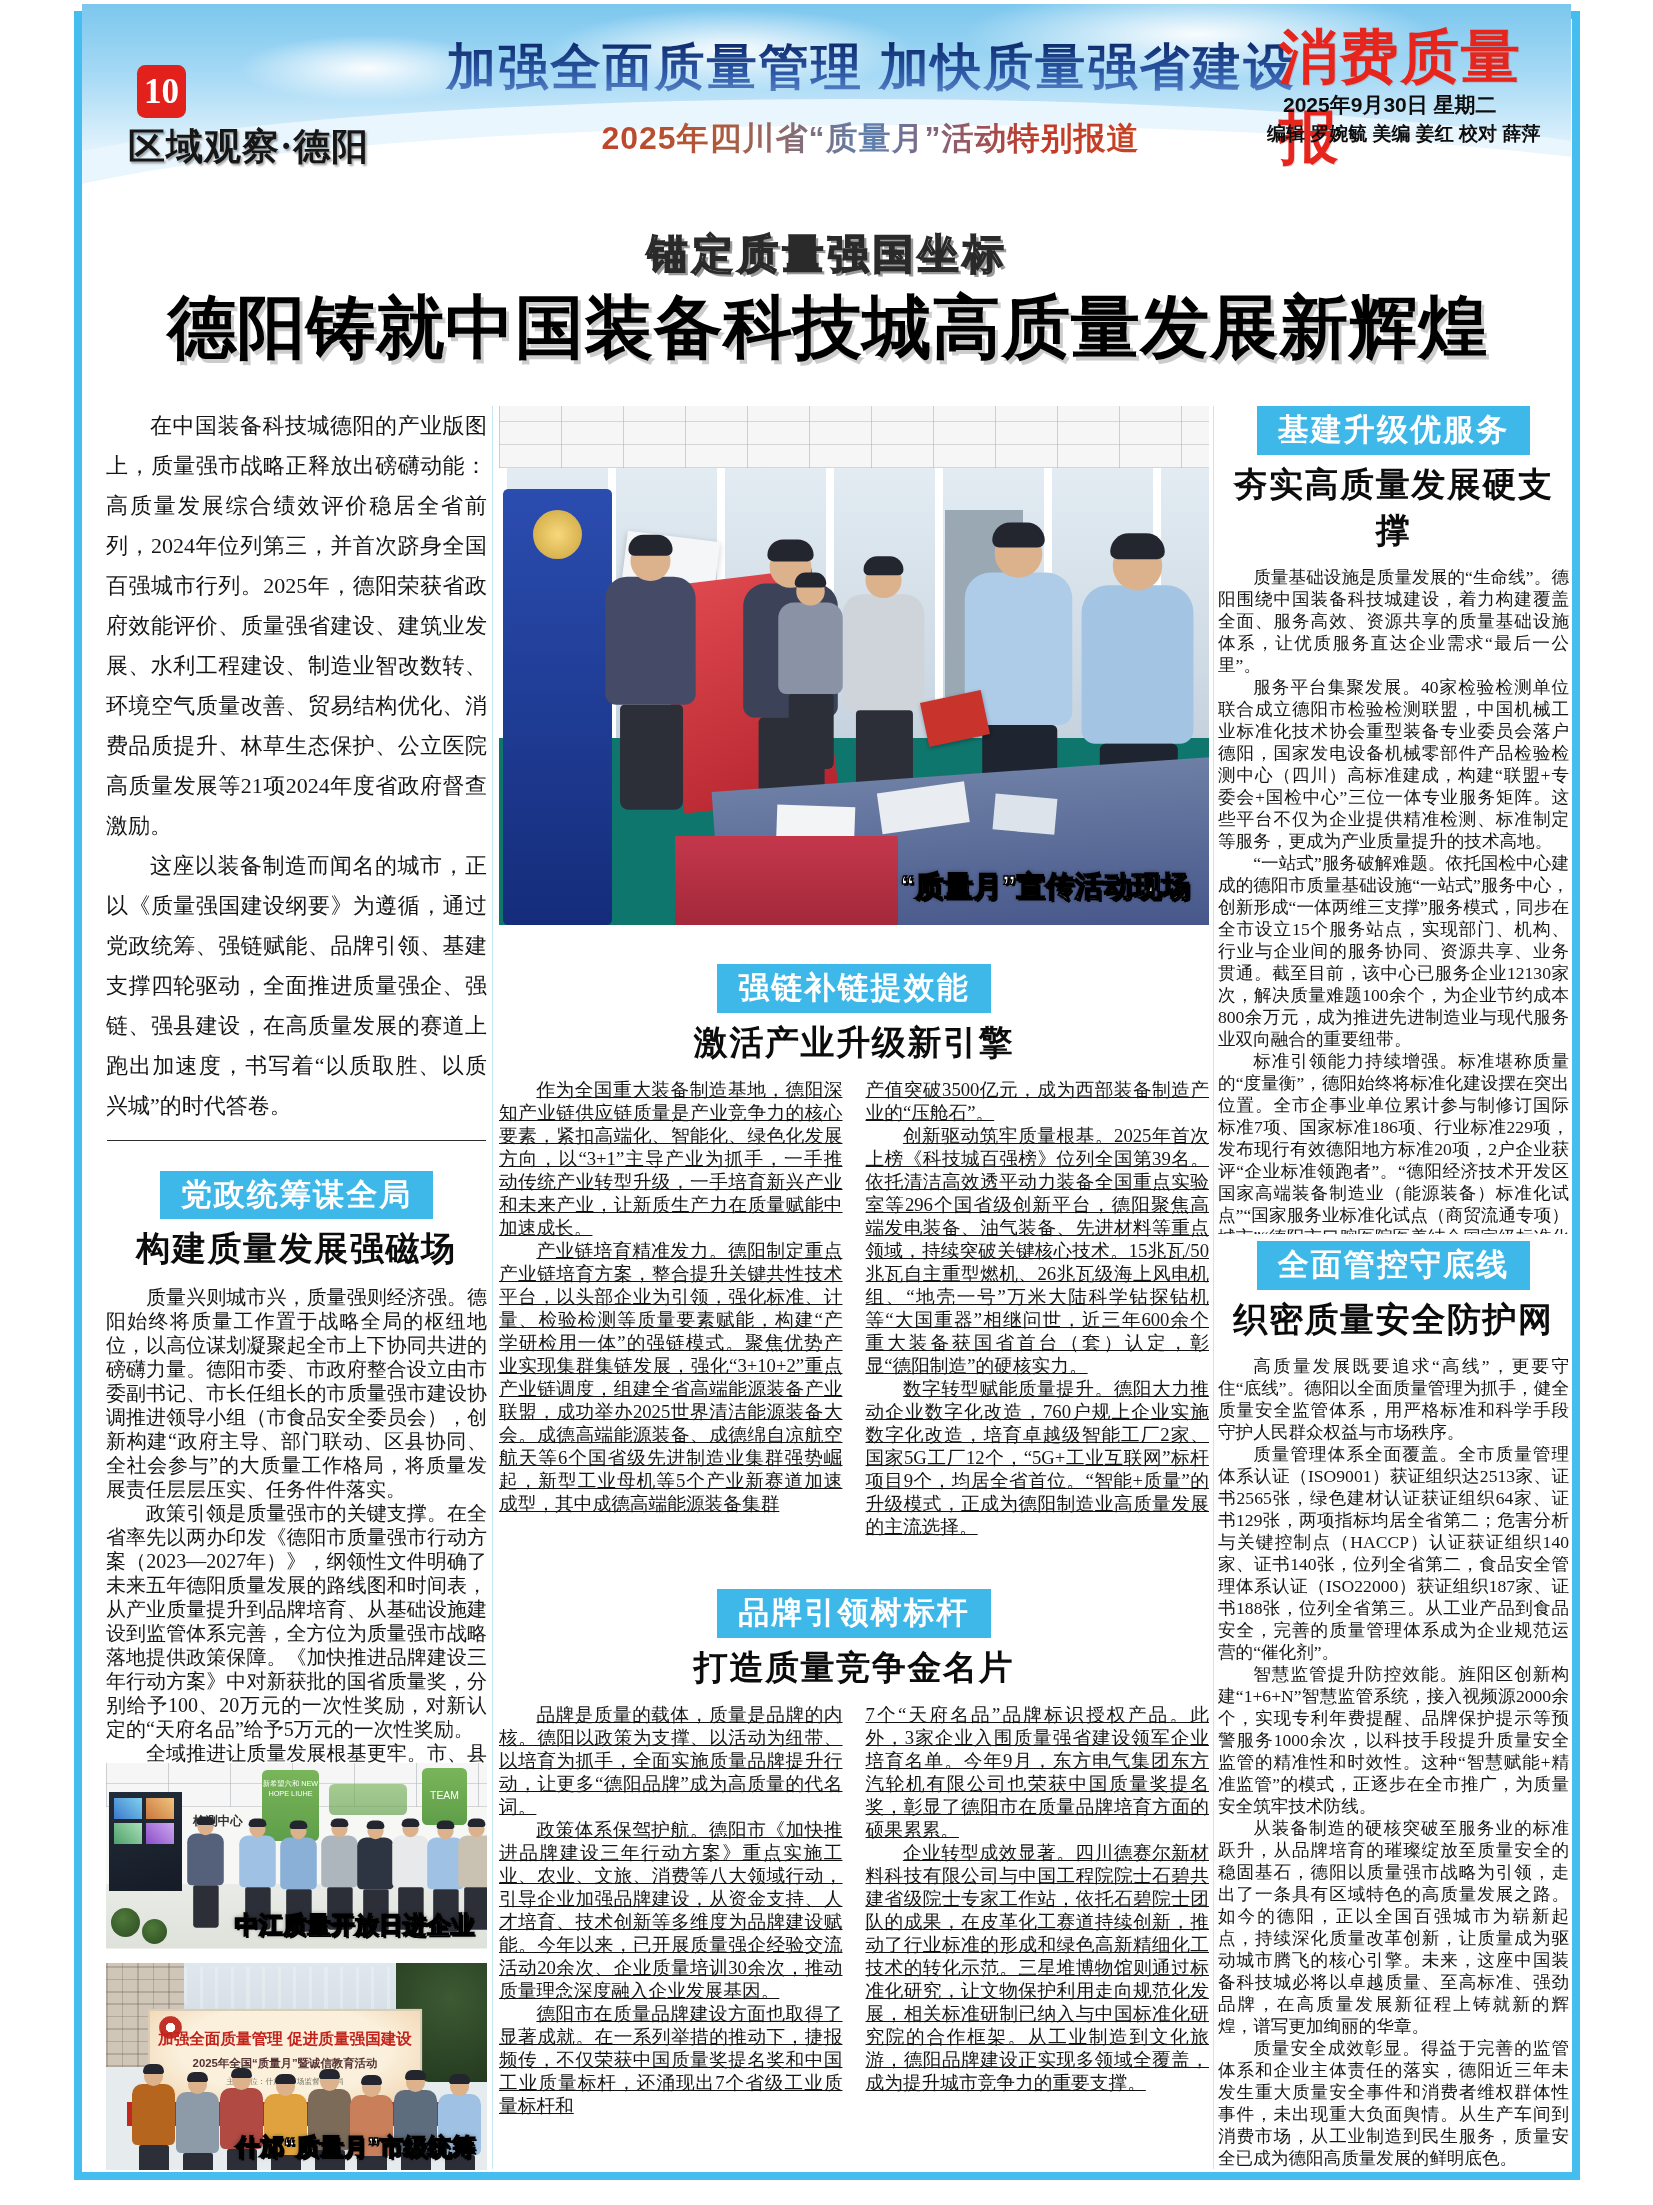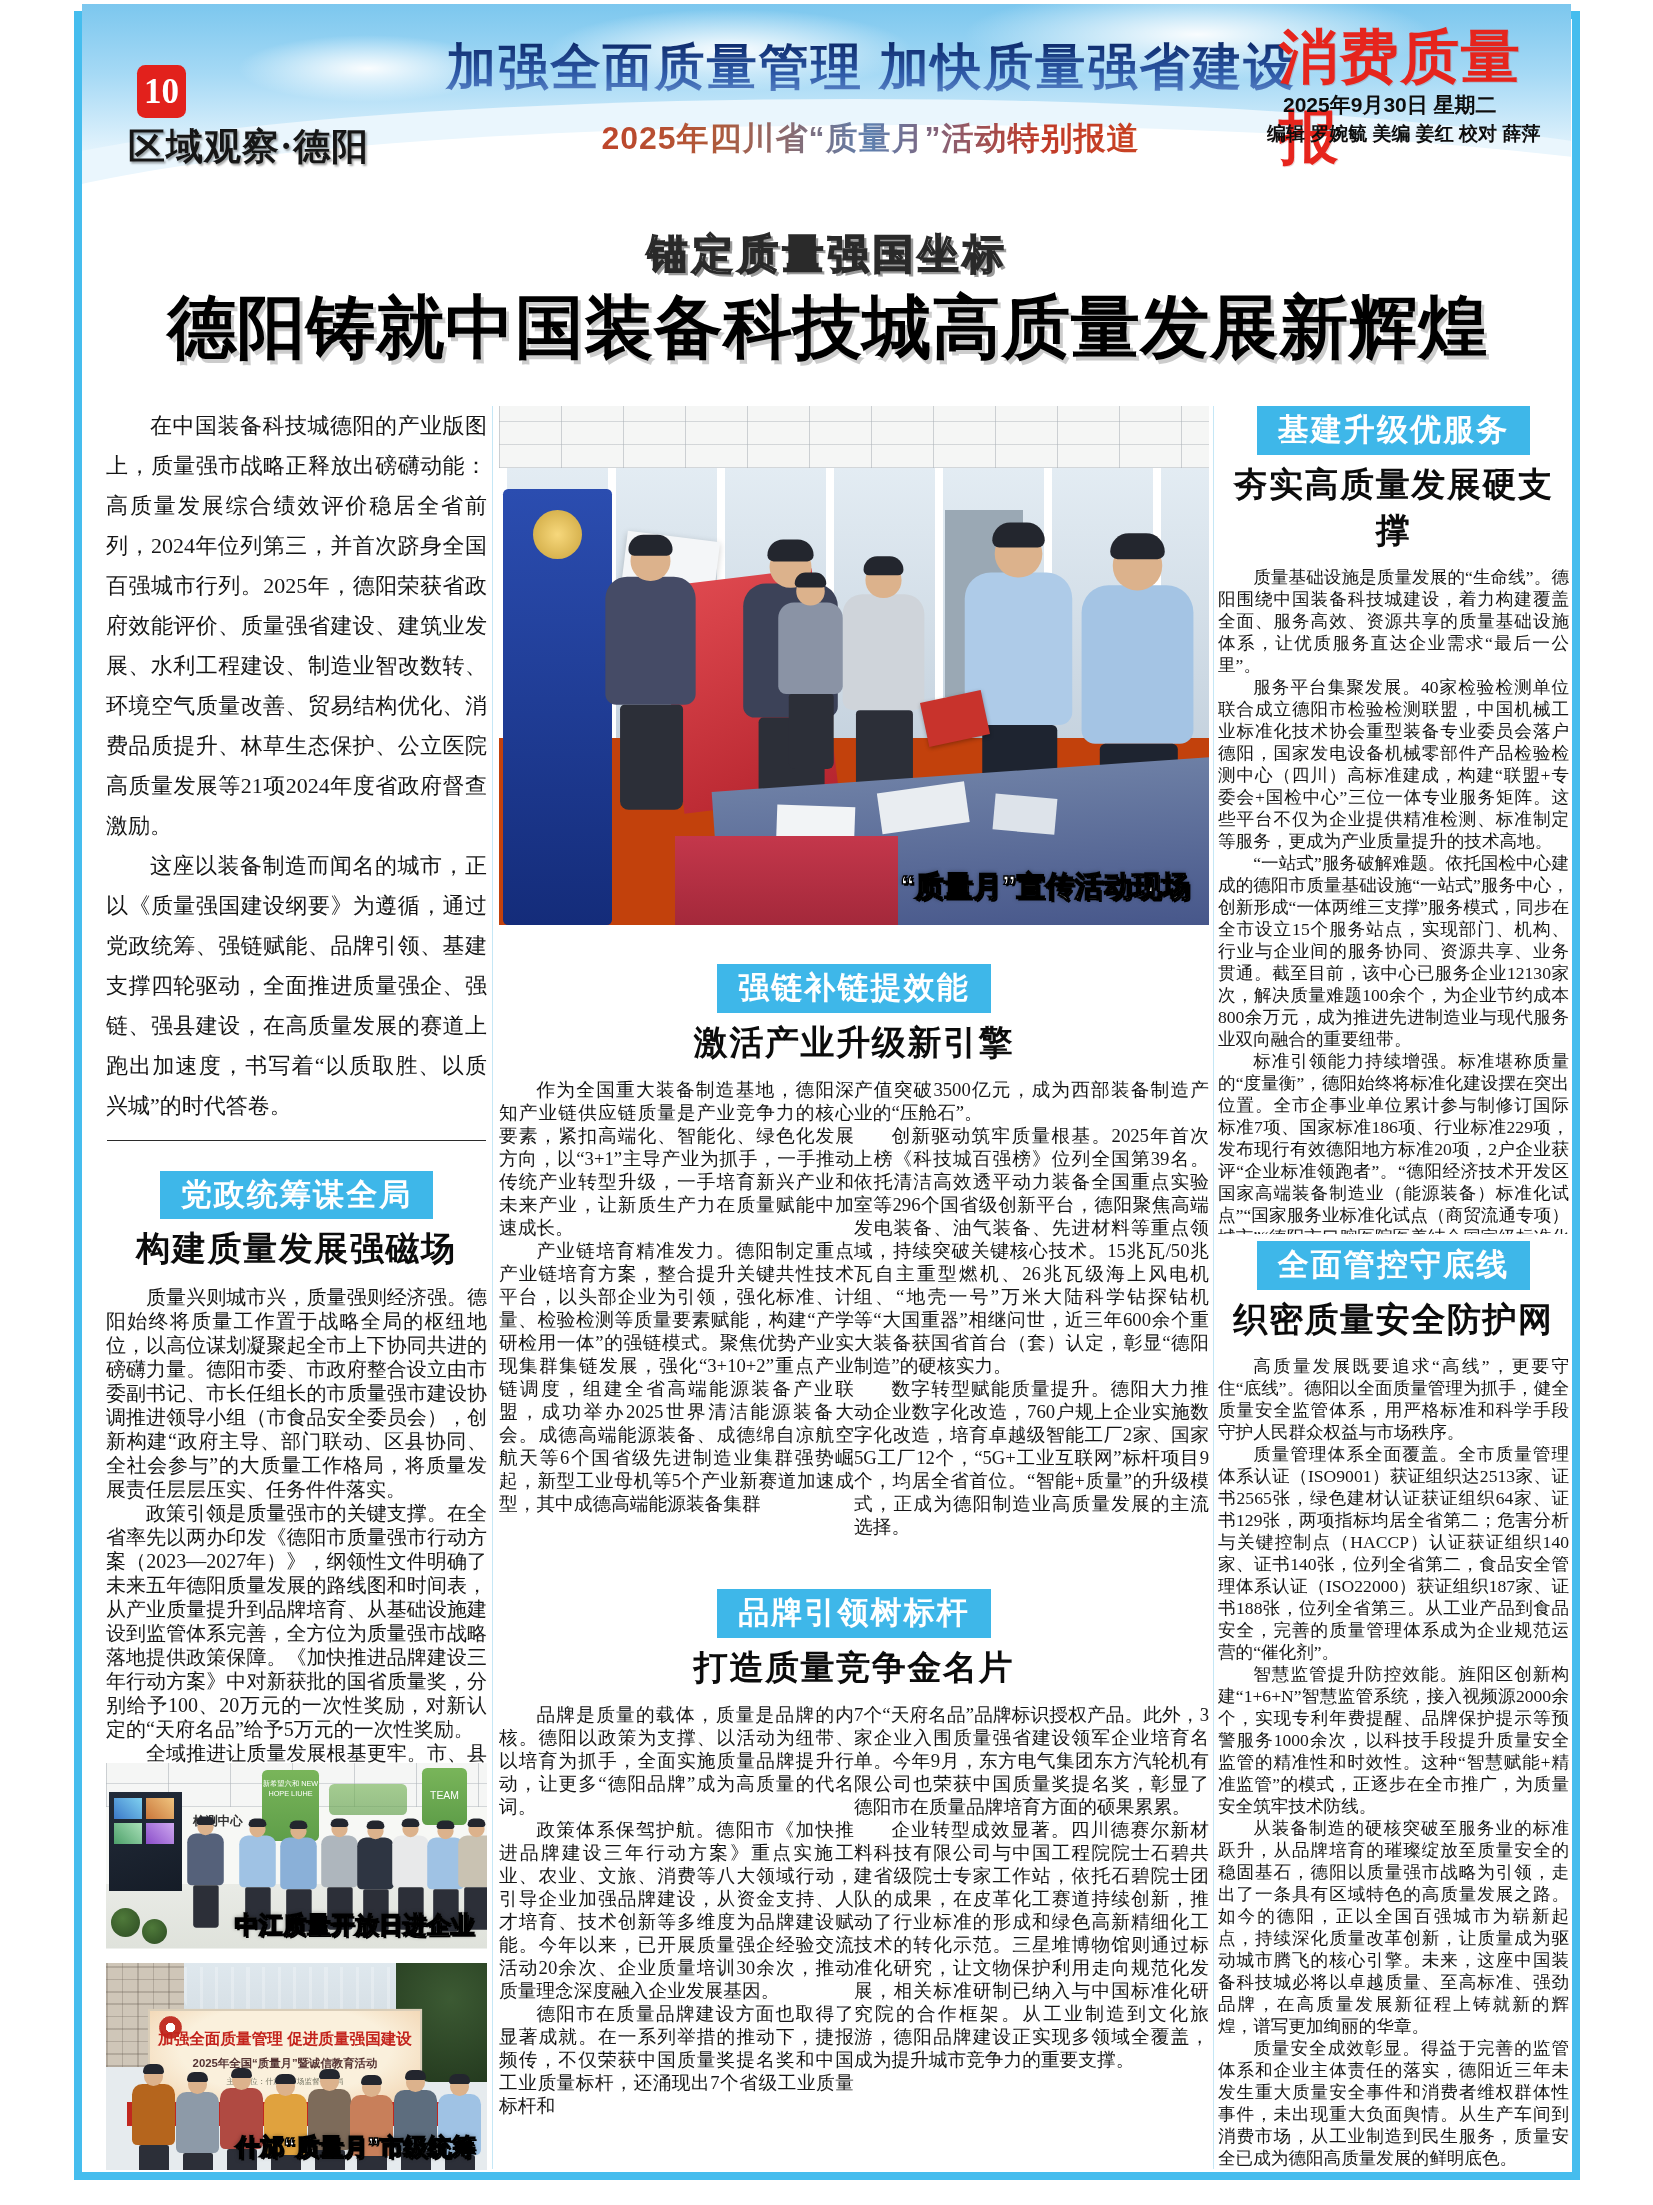--- a/index.html
+++ b/index.html
@@ -41,31 +41,31 @@
   .divider{border-top:1.6px solid #2b2b2b;margin:13.5px 1px 0;}
   .sec-head{text-align:center;margin-top:30px;}
   .badge{display:inline-block;background:#3eb7e9;color:#fff;font-family:"Liberation Sans","DejaVu Sans",sans-serif;
     font-weight:900;font-size:31px;line-height:1;padding:8.3px 21px 9.3px;letter-spacing:2.1px;}
   .sec-sub{font-family:"Liberation Sans","DejaVu Sans",sans-serif;font-weight:900;font-size:34px;color:#0c0c0c;margin-top:7.3px;letter-spacing:1.6px;}
   .bodytext{margin-top:12.4px;}
   .bodytext p{text-align:justify;text-indent:2em;margin:0;color:#161616;}
   #col-left .bodytext p{font-size:20px;line-height:24px;}
   .midsec .bodytext p{font-size:18.7px;line-height:23px;}
   .rightsec .bodytext p{font-size:17.6px;line-height:22px;}
-  .twocol{display:flex;}
+  .twocol{display:flex;gap:23px;text-decoration:underline;}
   .twocol>div{flex:1;min-width:0;}
   .cont p:first-child{text-indent:0;}
   #sec-chain{left:499px;top:934px;width:710px;height:620px;}
   #sec-brand{left:499px;top:1559px;width:710px;height:612px;}
   #sec-infra{left:1218px;top:406px;width:351px;height:828px;}
   #sec-safety{left:1218px;top:1241px;width:351px;height:929px;}
   .author{text-align:right;font-weight:900;font-size:20px;margin-top:3.1px;font-family:"Liberation Sans","DejaVu Sans",sans-serif;}
 
   
-  .ph{position:absolute;overflow:hidden;background:#c2410c;}
+  .ph{position:absolute;overflow:hidden;background:#0f766e;}
   .dec{position:absolute;}
   .photocap{position:absolute;font-family:"Liberation Sans","DejaVu Sans",sans-serif;font-weight:900;color:#fff;
     -webkit-text-stroke:1.3px #000;text-shadow:1.6px 1.6px 0 #000,0 0 4.1px rgba(0,0,0,.55);white-space:nowrap;}
   .fig{position:absolute;transform-origin:top center;}
   .fig .head{width:18.7px;height:18.7px;border-radius:50%;background:#dcb28c;margin:0 auto;position:relative;}
   .fig .head::before{content:"";position:absolute;left:-1px;top:-3.1px;width:21px;height:10.4px;border-radius:10.4px 10.4px 4.1px 4.1px;background:#23262e;}
   .fig .torso{width:43px;height:61px;border-radius:10.4px 10.4px 5.2px 5.2px;margin:-2.1px auto 0;}
   .fig .legs{width:30px;height:50px;border-radius:2.1px 2.1px 4.1px 4.1px;background:#2c2f38;margin:0 auto;}
   #photo-main{left:499px;top:406px;width:710px;height:519px;}
   #photo-zhongjiang{left:106px;top:1763px;width:381px;height:186px;background:#eef0ed;}

